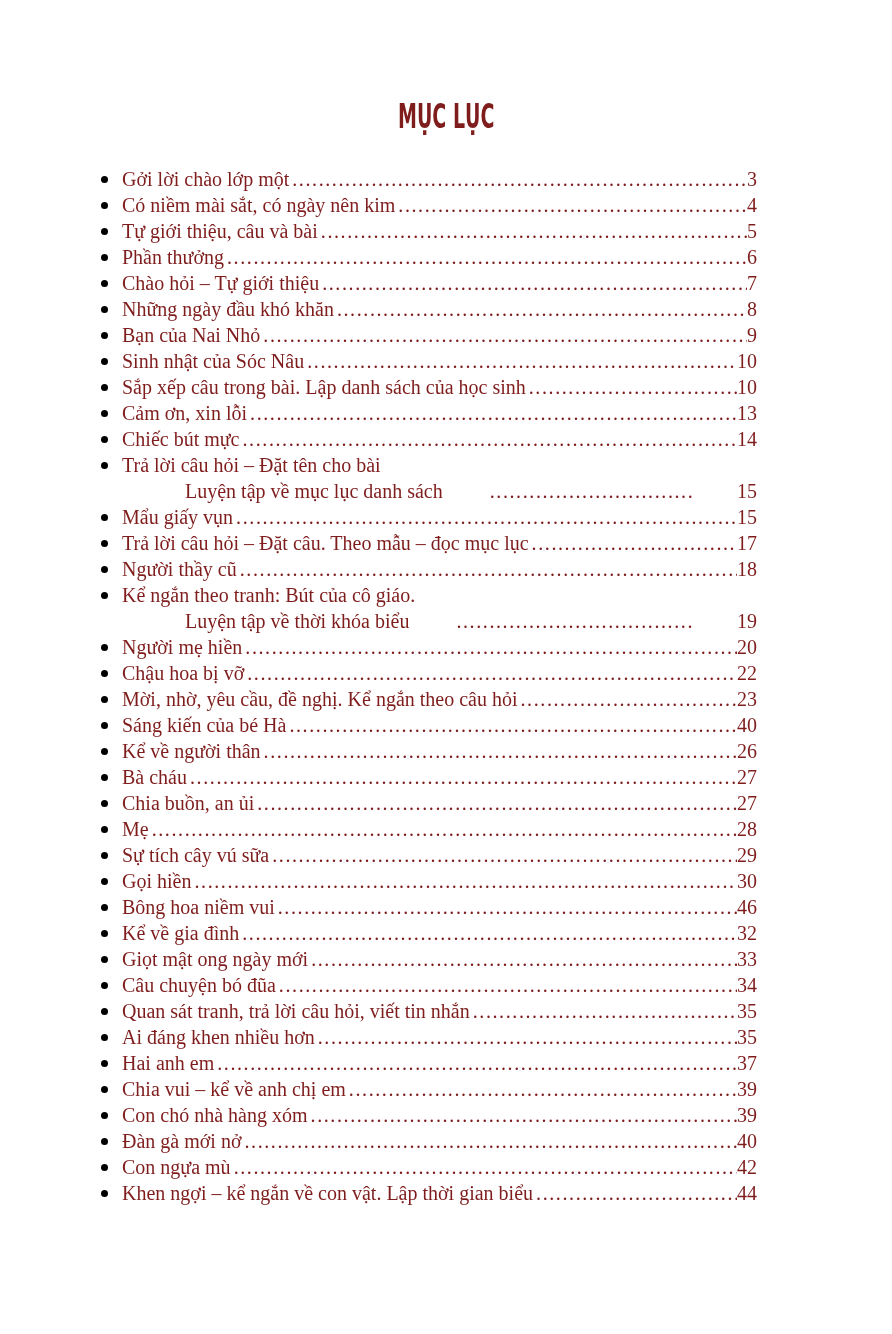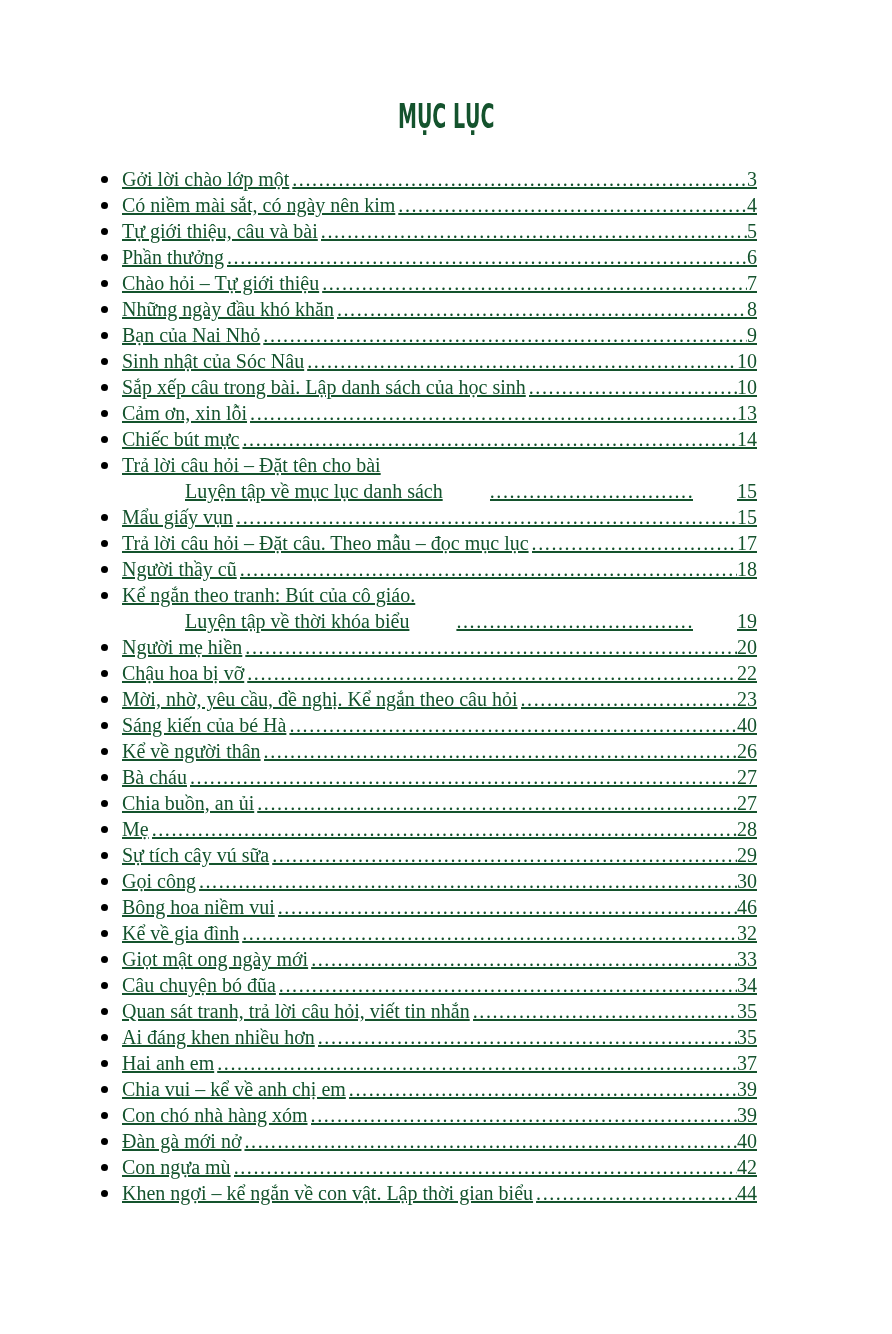--- a/index.html
+++ b/index.html
@@ -5,21 +5,21 @@
   html, body {
     margin: 0;
     padding: 0;
     background: #ffffff;
   }
   .page {
     position: relative;
     width: 892px;
     height: 1334px;
     background: #ffffff;
-    color: #14532d;
+    color: #7f1d1d;
     font-family: "Liberation Serif", "DejaVu Serif", serif;
     overflow: hidden;
   }
   .title-wrap {
     position: absolute;
     top: 99px;
     left: 0;
     width: 100%;
     text-align: center;
   }
@@ -56,21 +56,20 @@
     height: 7px;
     border-radius: 50%;
     background: #000000;
   }
   .line {
     display: flex;
     align-items: baseline;
     height: 26px;
     line-height: 26px;
     overflow: hidden;
-    text-decoration: underline;
   }
   .line.cont {
     padding-left: 63px;
     gap: 44px;
   }
   .label {
     flex: 0 0 auto;
     white-space: nowrap;
   }
   .leader {
@@ -324,21 +323,21 @@
     <div class="line line1">
       <span class="label">Sự tích cây vú sữa</span>
       <span class="leader"></span>
       <span class="pagenum">29</span>
     </div>
 
   </li>
       <li class="entry">
     <span class="bullet"></span>
     <div class="line line1">
-      <span class="label">Gọi công</span>
+      <span class="label">Gọi hiền</span>
       <span class="leader"></span>
       <span class="pagenum">30</span>
     </div>
 
   </li>
       <li class="entry">
     <span class="bullet"></span>
     <div class="line line1">
       <span class="label">Bông hoa niềm vui</span>
       <span class="leader"></span>

